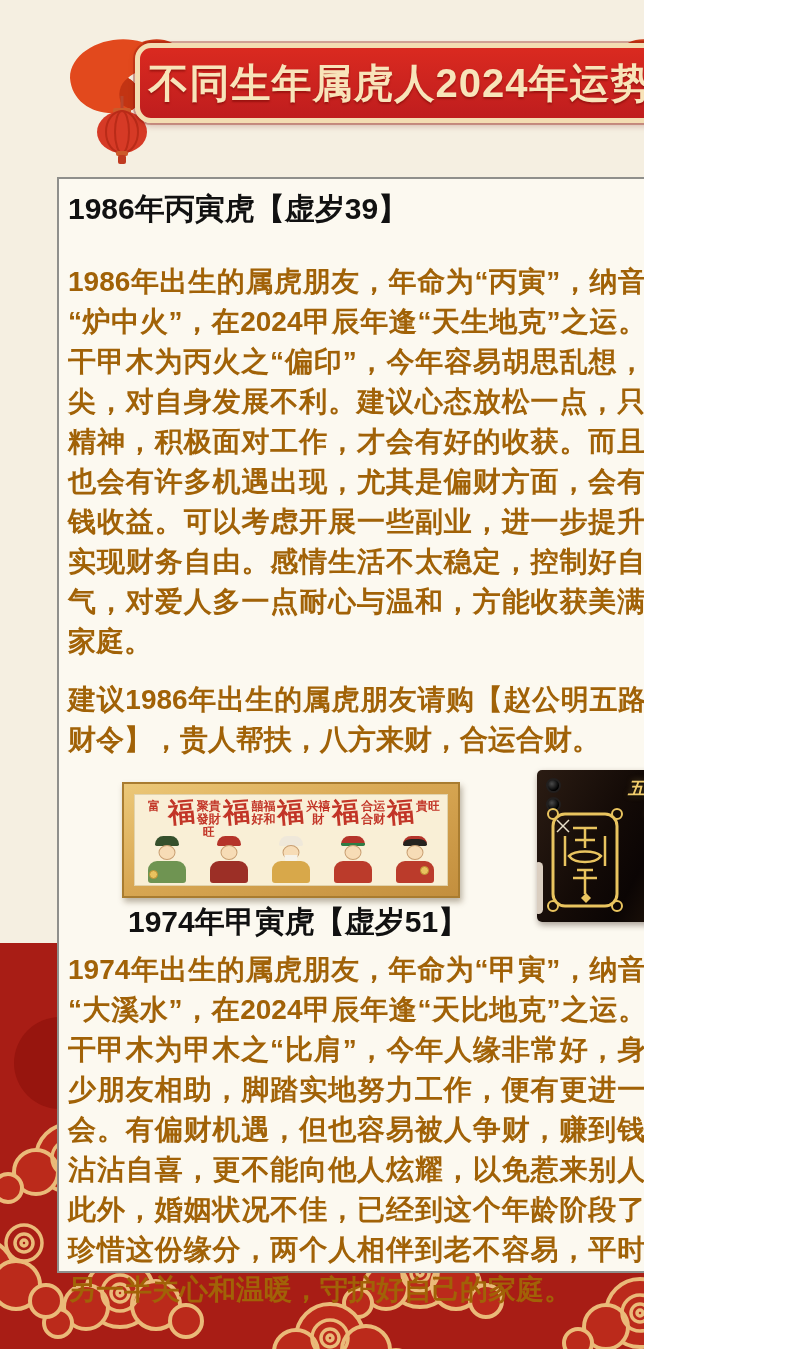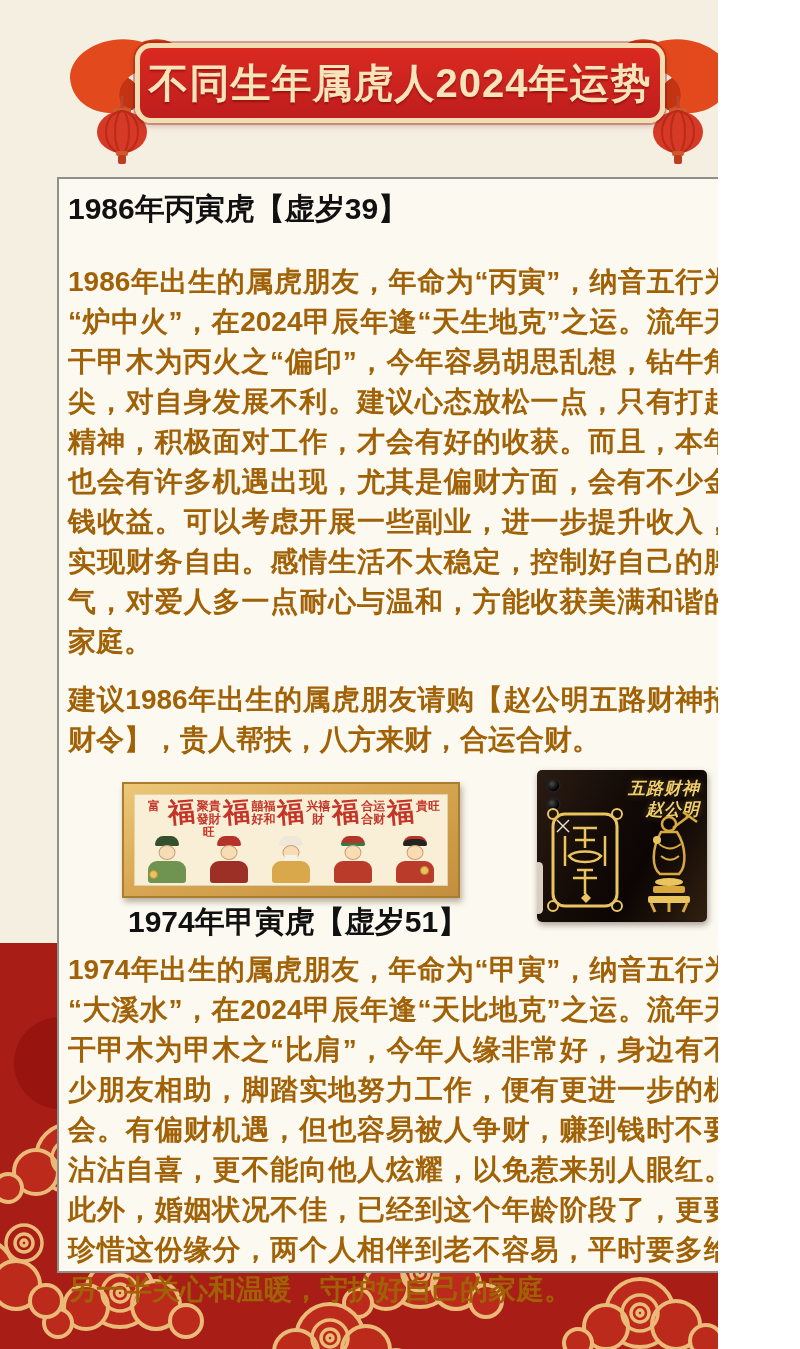--- a/index.html
+++ b/index.html
@@ -1,18 +1,18 @@
 <!DOCTYPE html>
 <html lang="zh"><head>
 <meta charset="utf-8">
 <style>
   * { box-sizing: border-box; margin: 0; padding: 0; }
   html,body { width:800px; }
   body { font-family:"Liberation Sans","DejaVu Sans",sans-serif; }
-  .page { position:relative; width:718px; height:1349px; background:#f5efe1; overflow:hidden; }
+  .page { position:relative; width:644px; height:1349px; background:#f5efe1; overflow:hidden; }
 
   
   .red-band { position:absolute; left:0; top:943px; width:800px; height:406px; }
   .red-band svg { display:block; width:800px; height:406px; }
 
   
   .banner { position:absolute; left:0; top:0; width:800px; height:175px; }
   .horn-group { position:absolute; top:26px; width:150px; height:138px; }
   .horn-left  { left:62px; }
   .horn-right { right:62px; transform:scaleX(-1); }

